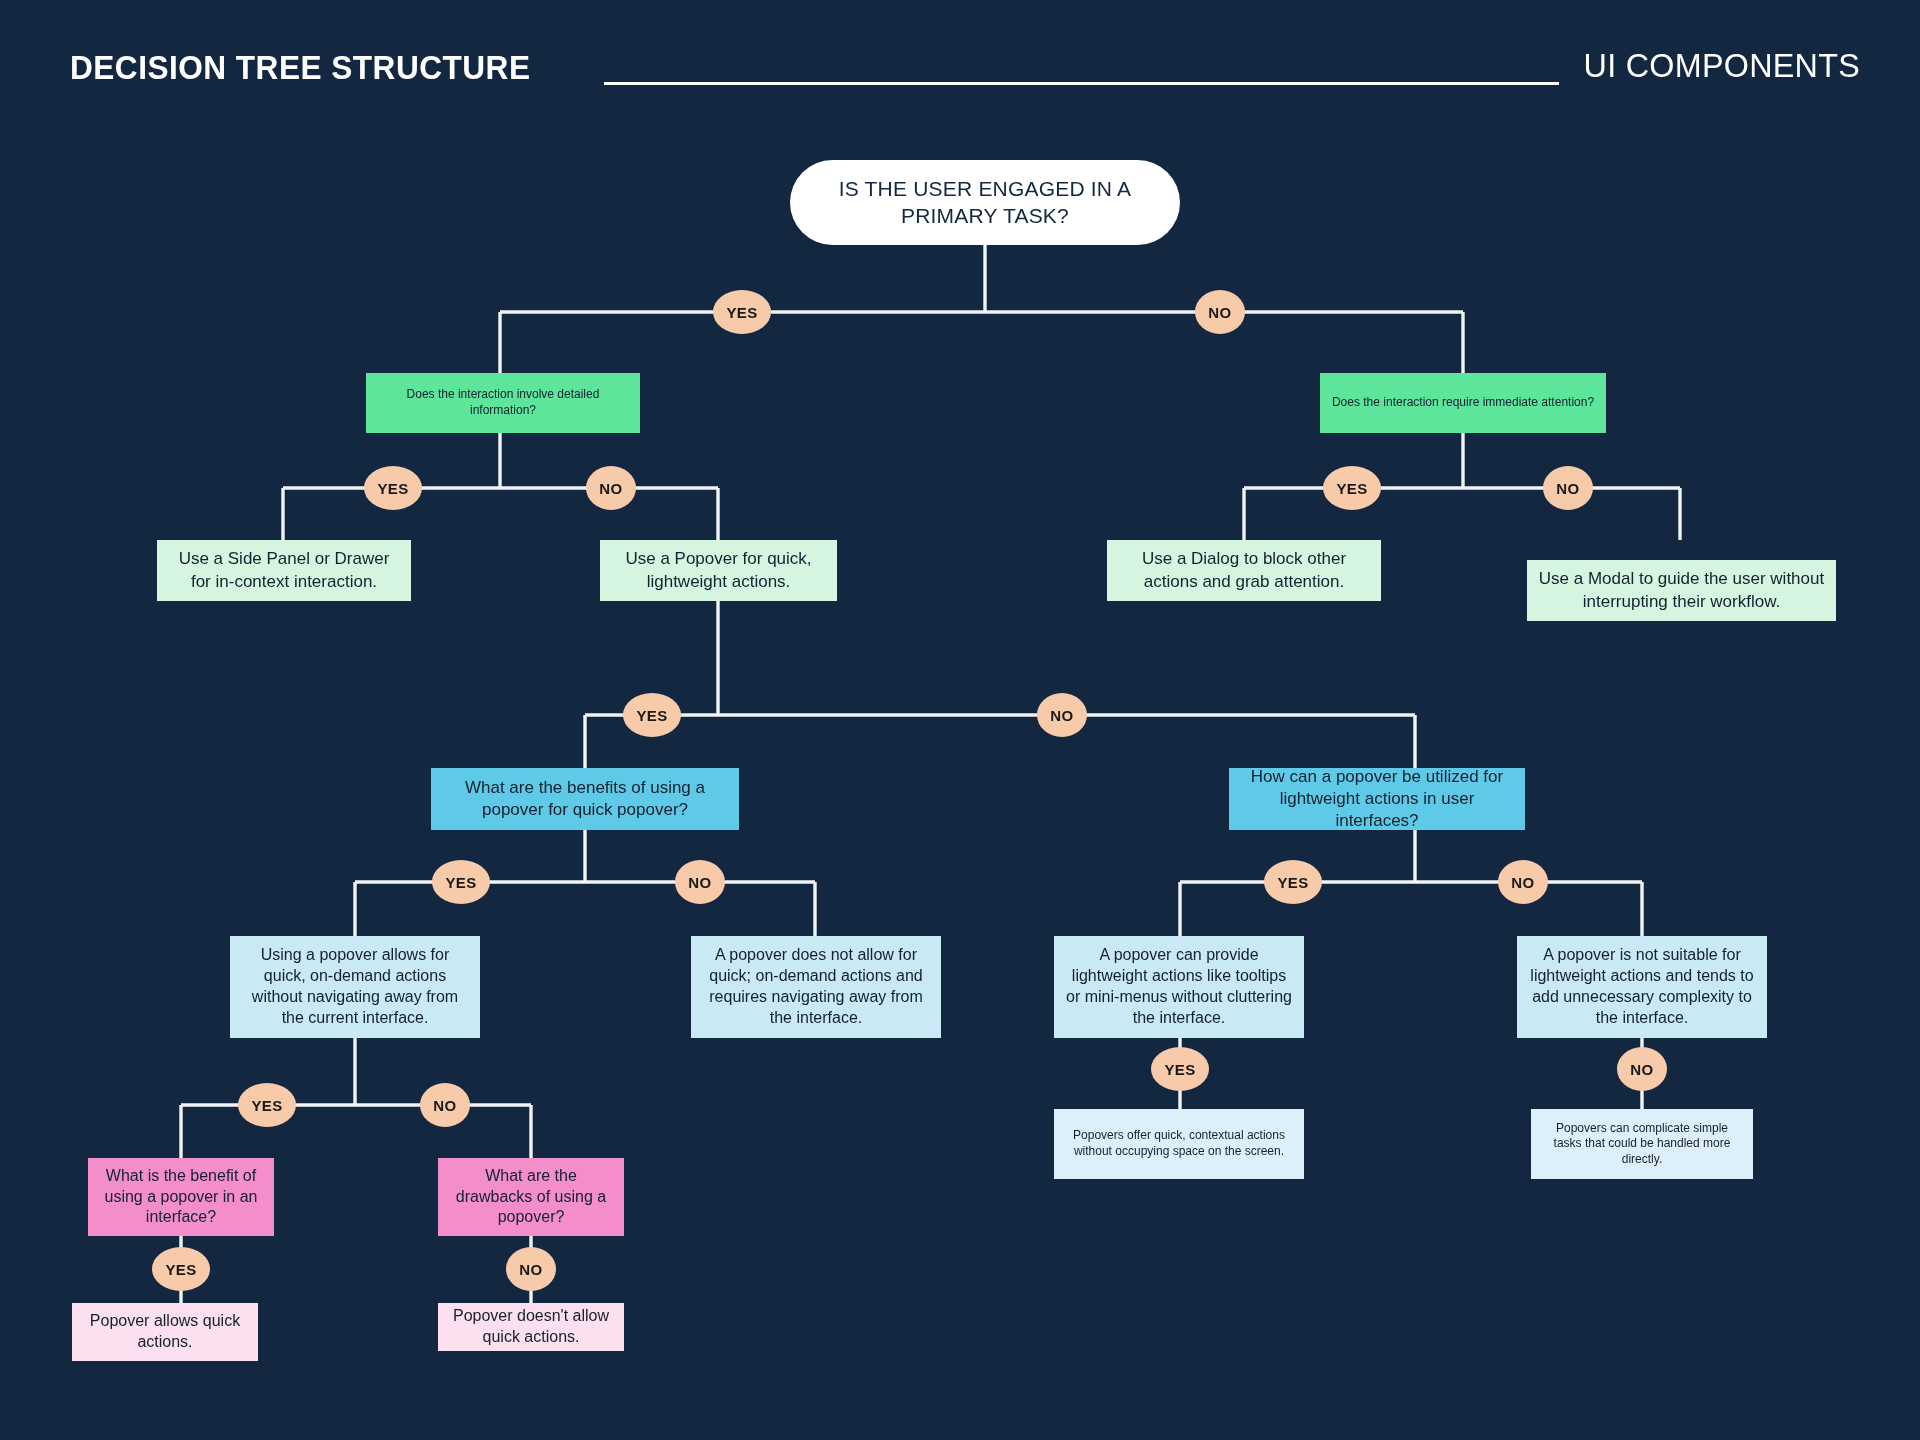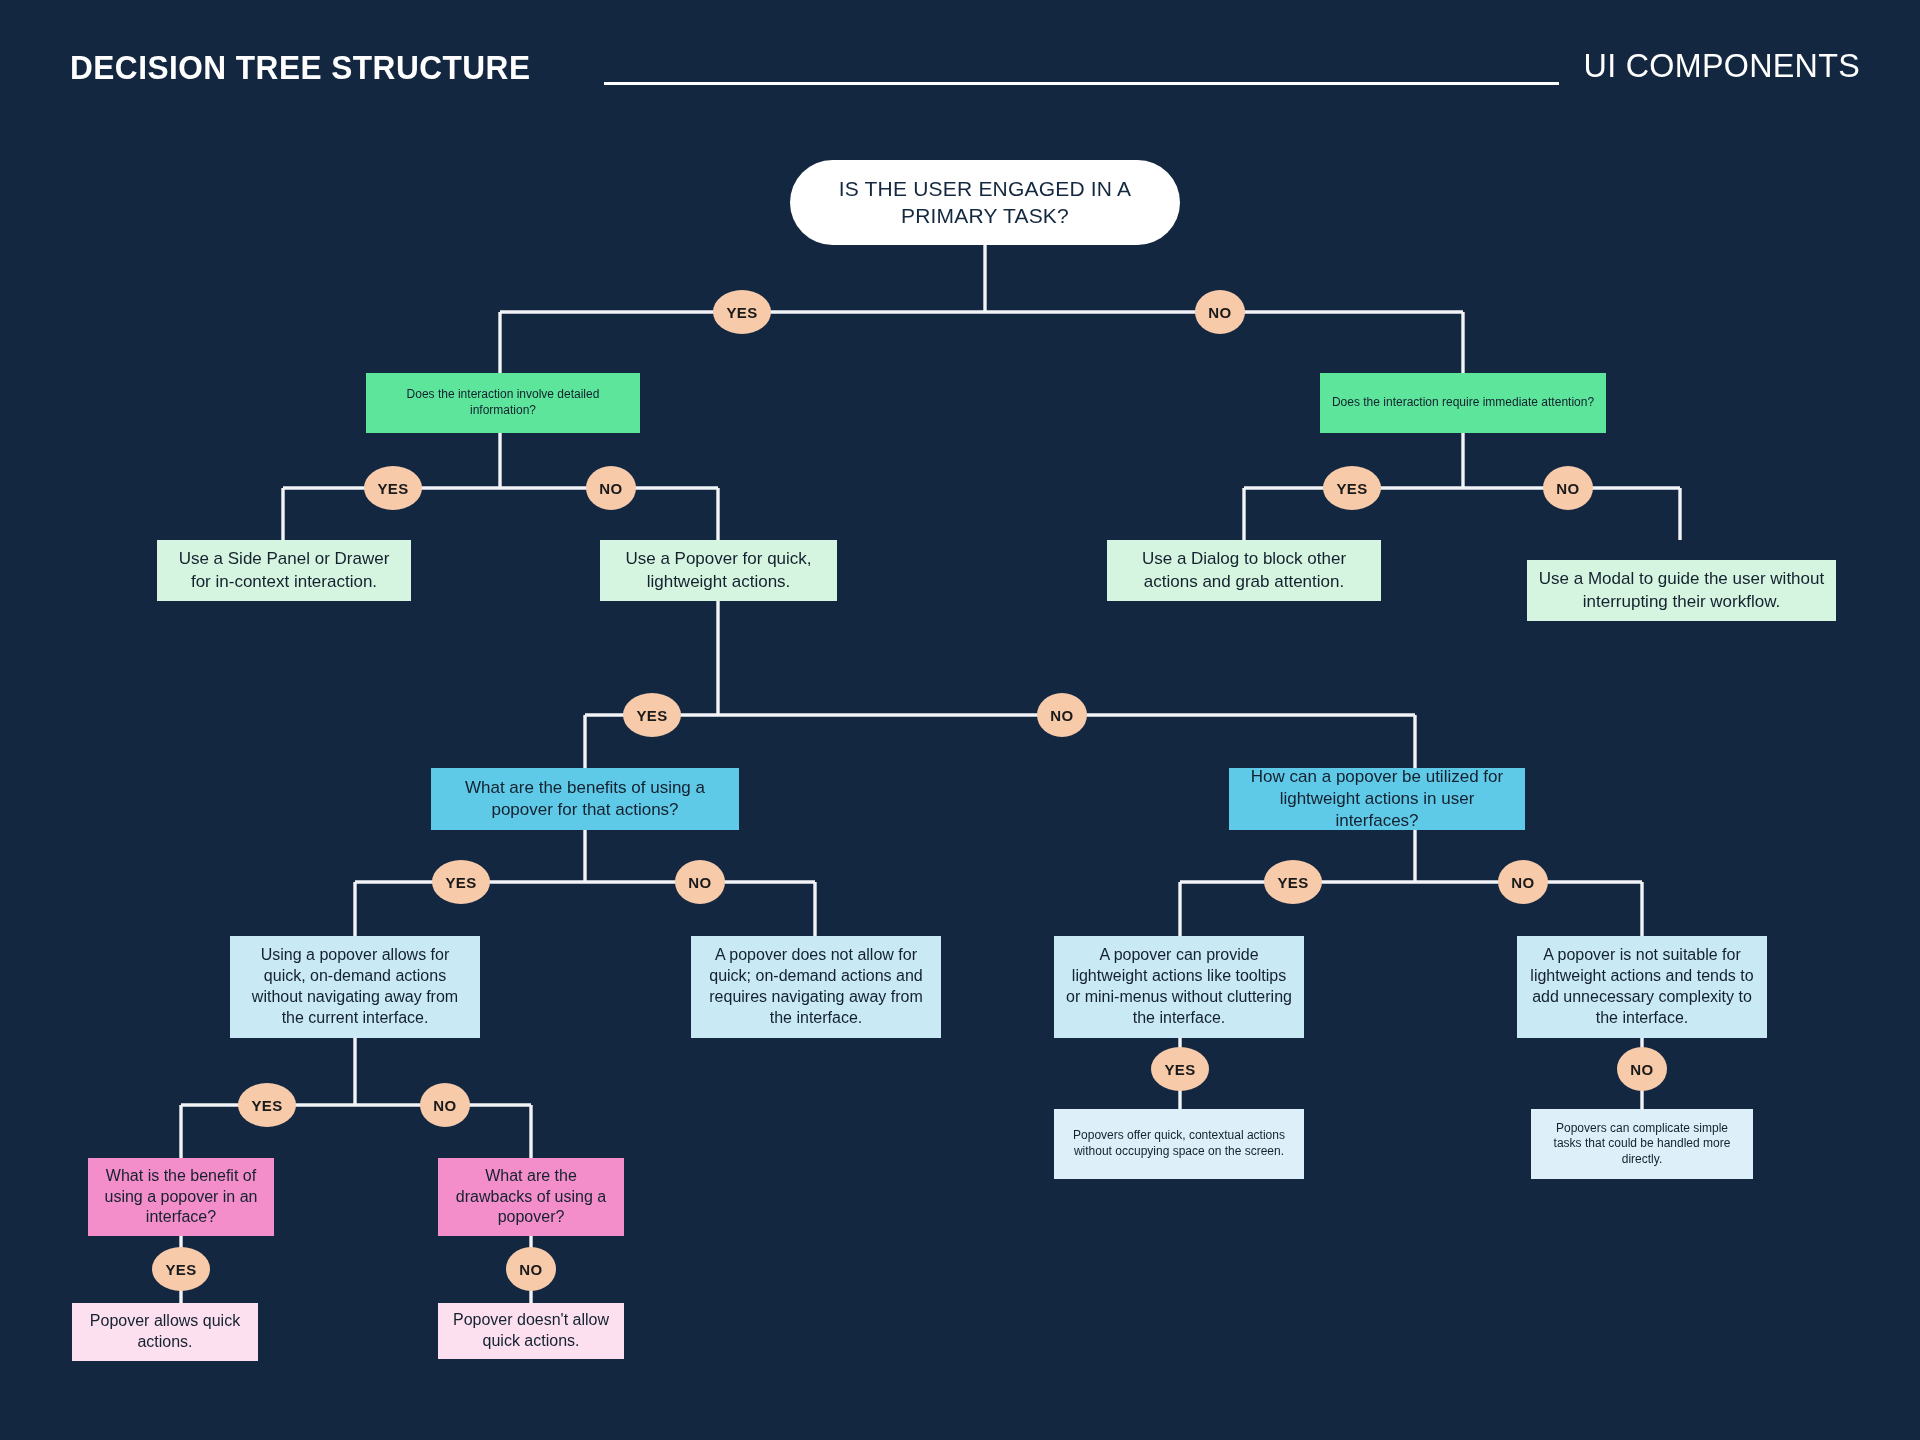--- a/index.html
+++ b/index.html
@@ -150,21 +150,21 @@
   <div class="badge narrow" style="left:1543px; top:466px;">NO</div>
 
   <div class="node a-green" style="left:157px; top:540px; width:254px; height:61px;">Use a Side Panel or Drawer  for in-context interaction.</div>
   <div class="node a-green" style="left:600px; top:540px; width:237px; height:61px;">Use a Popover for quick, lightweight actions.</div>
   <div class="node a-green" style="left:1107px; top:540px; width:274px; height:61px;">Use a Dialog to block other actions and grab attention.</div>
   <div class="node a-green" style="left:1527px; top:540px; width:309px; height:61px;margin-top:20px;">Use a Modal to guide the user  without interrupting their workflow.</div>
 
   <div class="badge wide" style="left:623px; top:693px;">YES</div>
   <div class="badge narrow" style="left:1037px; top:693px;">NO</div>
 
-  <div class="node q-blue" style="left:431px; top:768px; width:308px; height:62px;">What are the benefits of using a popover for that actions?</div>
+  <div class="node q-blue" style="left:431px; top:768px; width:308px; height:62px;">What are the benefits of using a popover for quick popover?</div>
   <div class="node q-blue" style="left:1229px; top:768px; width:296px; height:62px;">How can a popover be utilized for lightweight actions in user interfaces?</div>
 
   <div class="badge wide" style="left:432px; top:860px;">YES</div>
   <div class="badge narrow" style="left:675px; top:860px;">NO</div>
   <div class="badge wide" style="left:1264px; top:860px;">YES</div>
   <div class="badge narrow" style="left:1498px; top:860px;">NO</div>
 
   <div class="node a-blue" style="left:230px; top:936px; width:250px; height:102px;">Using a popover allows for quick, on-demand actions without navigating away from the current interface.</div>
   <div class="node a-blue" style="left:691px; top:936px; width:250px; height:102px;">A popover does not allow for quick; on-demand actions and requires navigating away from the interface.</div>
   <div class="node a-blue" style="left:1054px; top:936px; width:250px; height:102px;">A popover can provide lightweight actions like tooltips or mini-menus without cluttering the interface.</div>
@@ -179,15 +179,15 @@
   <div class="badge wide" style="left:238px; top:1083px;">YES</div>
   <div class="badge narrow" style="left:420px; top:1083px;">NO</div>
 
   <div class="node q-pink" style="left:88px; top:1158px; width:186px; height:78px;">What is the benefit of using a popover in an interface?</div>
   <div class="node q-pink" style="left:438px; top:1158px; width:186px; height:78px;">What are the drawbacks of using a popover?</div>
 
   <div class="badge wide" style="left:152px; top:1247px;">YES</div>
   <div class="badge narrow" style="left:506px; top:1247px;">NO</div>
 
   <div class="node a-pink" style="left:72px; top:1303px; width:186px; height:58px;">Popover allows quick actions.</div>
-  <div class="node a-pink" style="left:438px; top:1303px; width:186px; height:56px;">Popover doesn't allow quick actions.</div>
+  <div class="node a-pink" style="left:438px; top:1303px; width:186px; height:48px;">Popover doesn't allow quick actions.</div>
 
 </div>
 
 </body></html>

